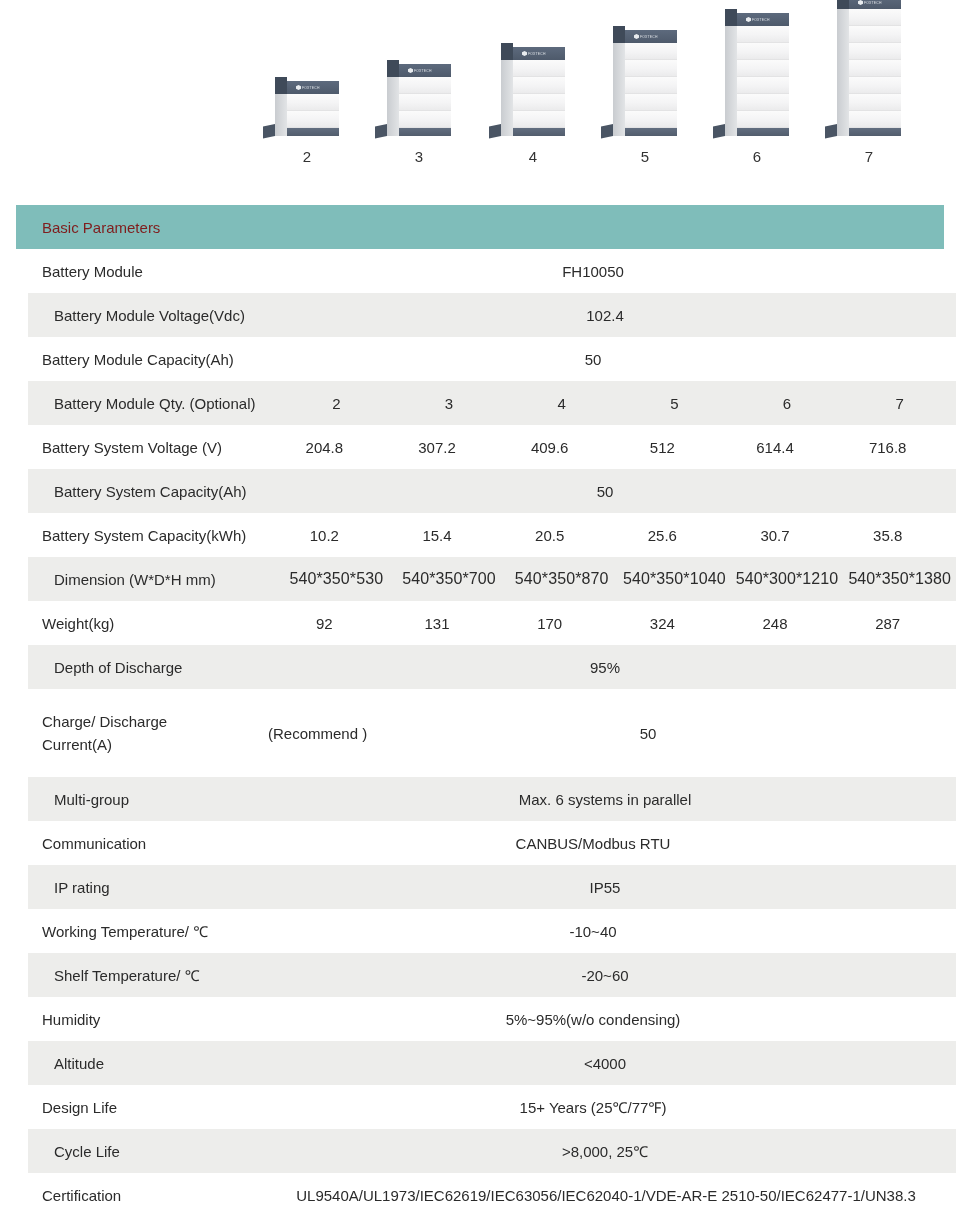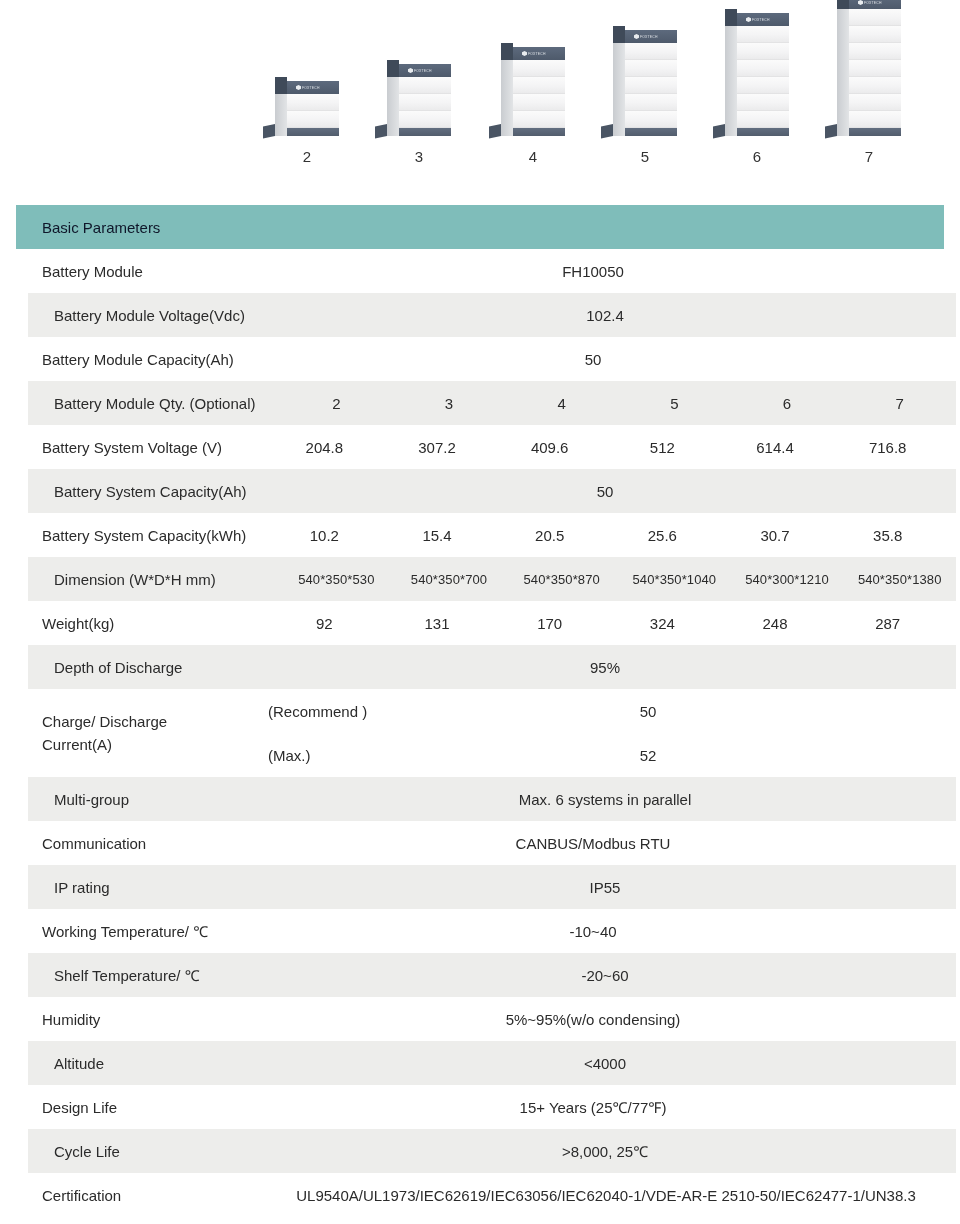--- a/index.html
+++ b/index.html
@@ -112,21 +112,21 @@
     display: flex;
     align-items: center;
     width: 928px;
     min-height: 44px;
     font-size: 15px;
   }
   .row.alt { background: #ededeb; margin-left: 12px; }
   .row.plain { background: #ffffff; justify-content: space-between; }
   .section-head {
     background: #7fbdba;
-    color: #0f172a;
+    color: #7f1d1d;
     height: 44px;
     font-size: 15px;
     display: flex;
     align-items: center;
     padding-left: 26px;
   }
   .label {
     width: 252px;
     padding-left: 26px;
     flex: 0 0 252px;
@@ -134,21 +134,21 @@
   }
   .cells {
     flex: 1 1 auto;
     display: flex;
   }
   .cell {
     flex: 1 1 0;
     text-align: center;
     color: #2b2b2b;
   }
-  .cell.dim { font-size: 13px; letter-spacing: .1px; }
+  .cell.dim { font-size: 16px; letter-spacing: .1px; }
   .single {
     flex: 1 1 auto;
     text-align: center;
     padding-right: 26px;
     color: #2b2b2b;
   }
   .single.wide { padding-right: 0; }
 
   
   .row.split { min-height: 88px; align-items: stretch; }
@@ -401,24 +401,20 @@
         </div>
         <div class="row split plain">
           <div class="label">
             <div><span>Charge/ Discharge</span><br><span>Current(A)</span></div>
           </div>
           <div class="split-right">
             <div class="sub">
               <div class="sub-key">(Recommend )</div>
               <div class="sub-val">50</div>
             </div>
-            <div class="sub">
-              <div class="sub-key">(Max.)</div>
-              <div class="sub-val">52</div>
-            </div>
           </div>
         </div>
         <div class="row alt">
           <div class="label">Multi-group</div>
           <div class="single">Max. 6 systems in parallel</div>
         </div>
         <div class="row plain">
           <div class="label">Communication</div>
           <div class="single">CANBUS/Modbus RTU</div>
         </div>

